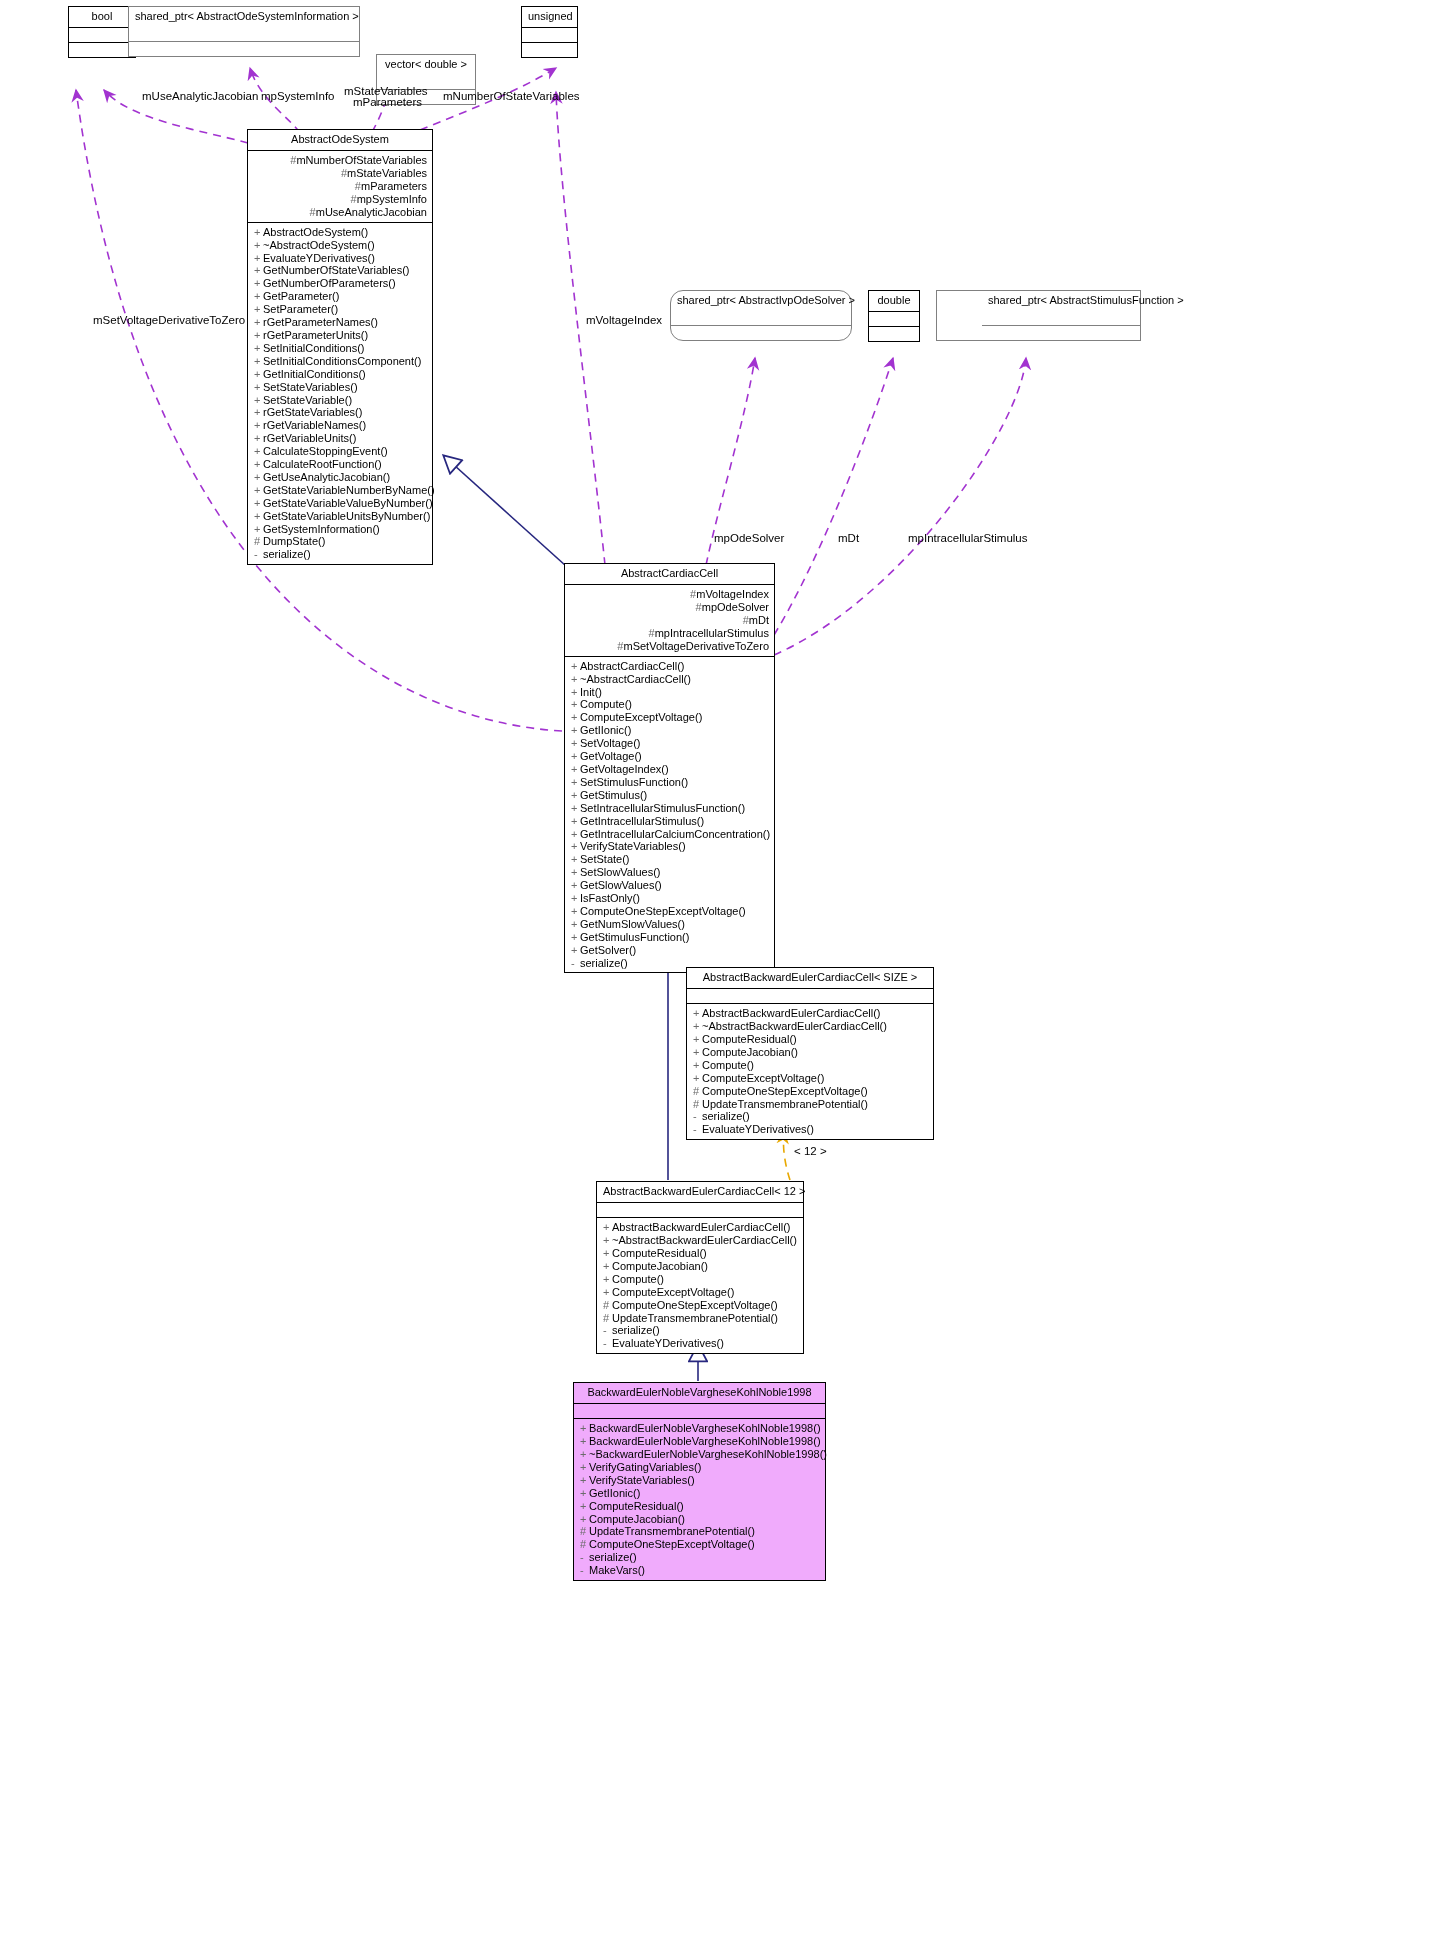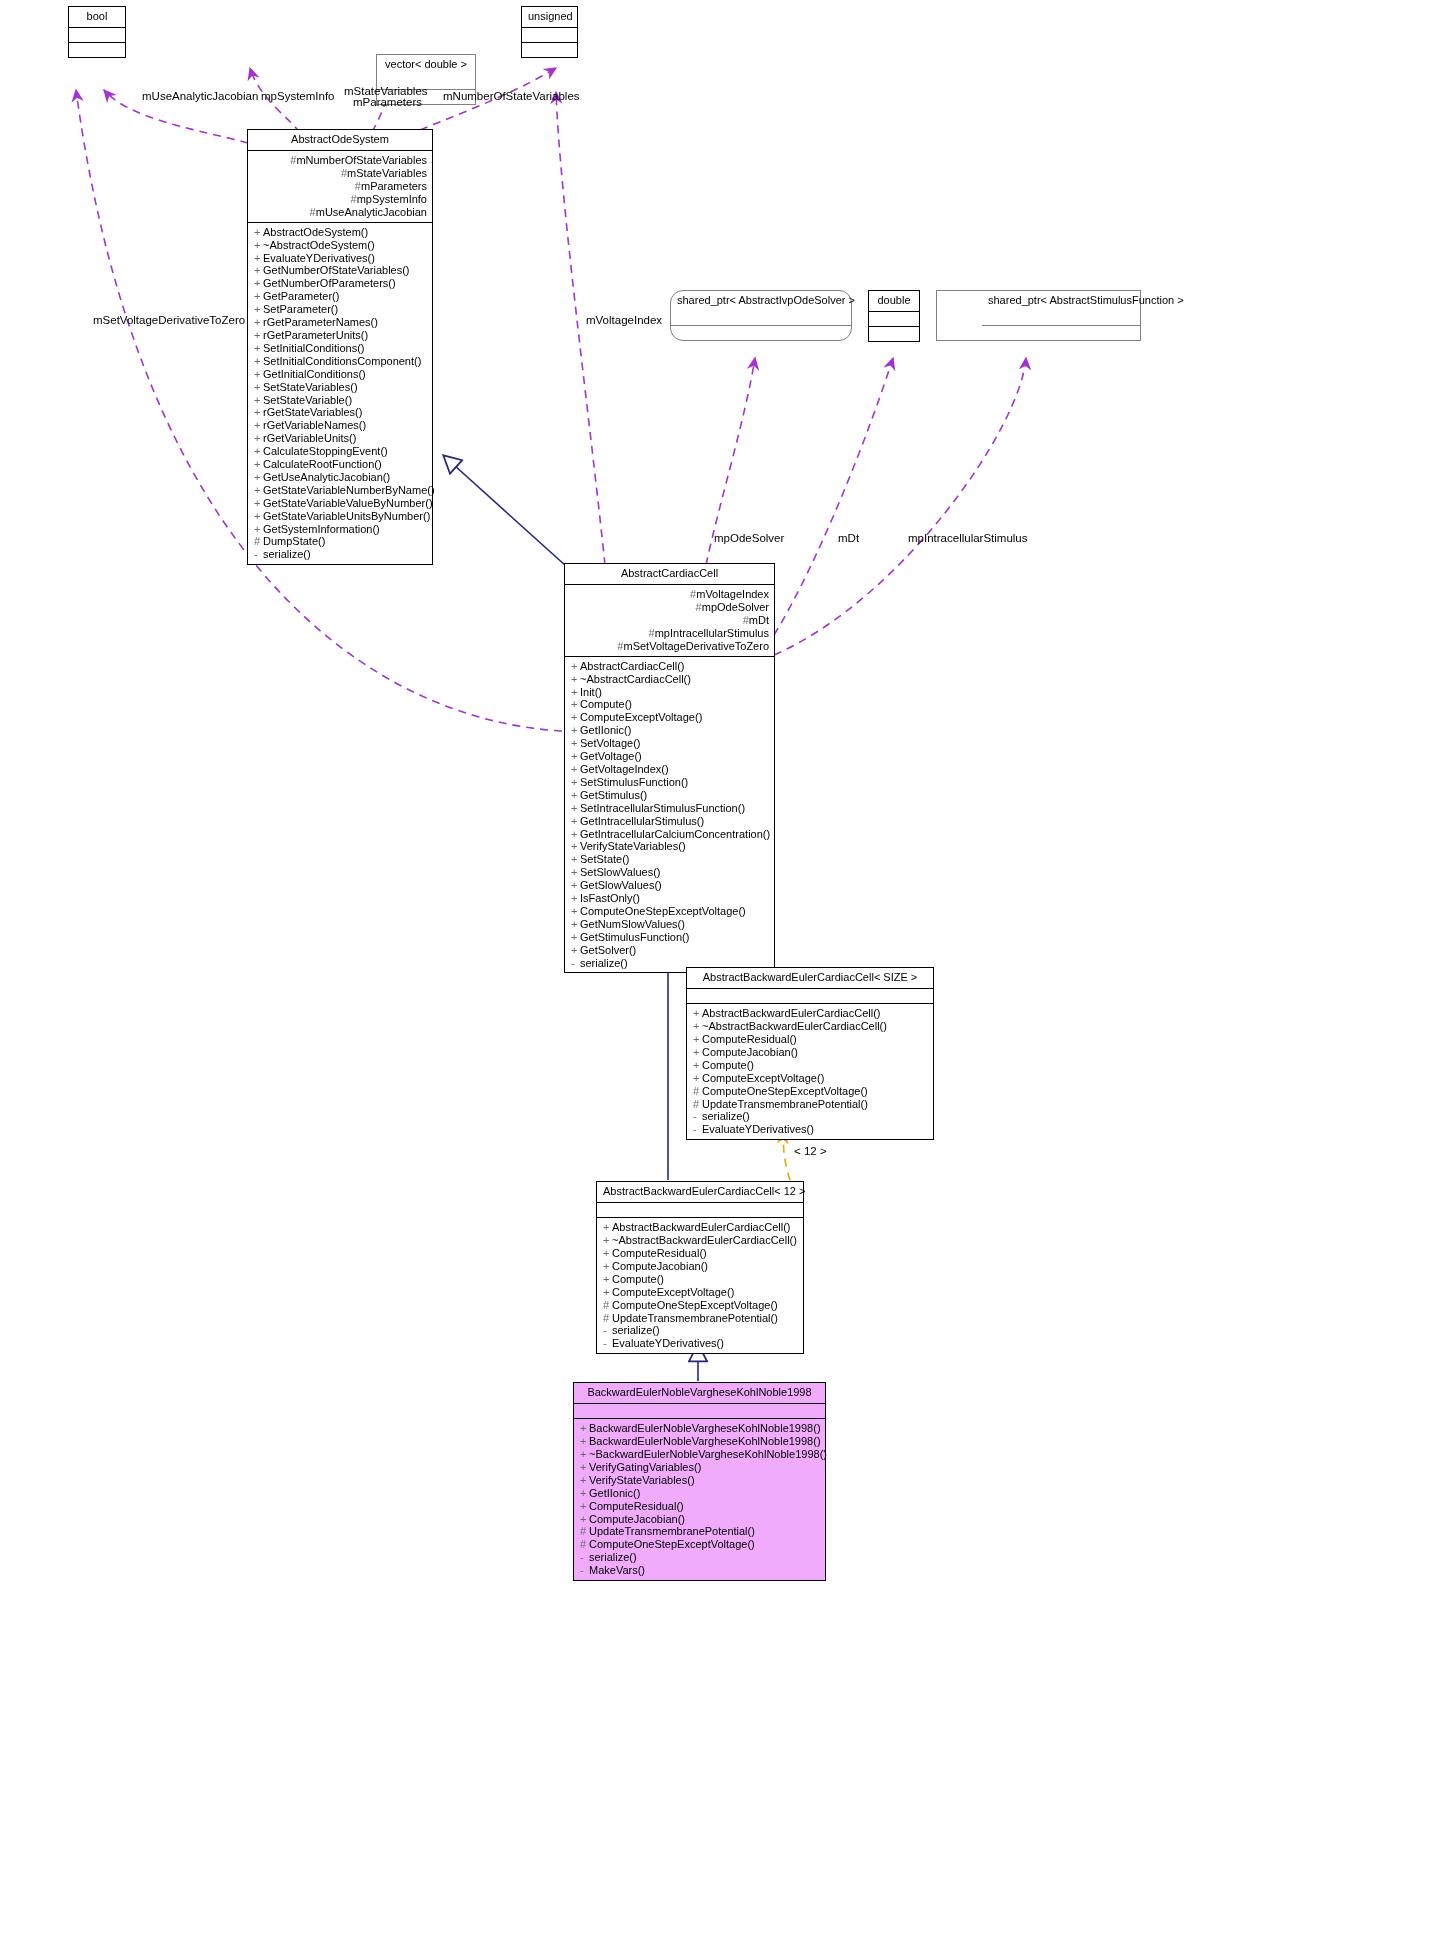--- a/index.html
+++ b/index.html
@@ -130,26 +130,31 @@
 
     <path d="M748,966 L748,938" fill="none" stroke="#27277f" stroke-width="1.6" marker-end="url(#arrow-inherit)"></path>
 
     <path d="M668,1180 L668,938" fill="none" stroke="#27277f" stroke-width="1.6" marker-end="url(#arrow-inherit)"></path>
 
     <path d="M790,1180 C786,1168 782,1150 784,1132" fill="none" stroke="#e8a800" stroke-width="1.6" stroke-dasharray="8,6" marker-end="url(#arrow-template)"></path>
 
     <path d="M698,1381 L698,1345" fill="none" stroke="#27277f" stroke-width="1.6" marker-end="url(#arrow-inherit)"></path>
   </svg>
 
-  <div class="node strong" style="left:68px; top:6px; width:58px;">
+  <div class="node strong" style="left:68px; top:6px; width:68px;">
     <div class="title">bool</div>
     <div class="section empty sep"></div>
     <div class="section empty"></div>
   </div>
 
+  <div class="node" style="left:128px; top:6px; width:232px;">
+    <div class="title">shared_ptr&lt; AbstractOdeSystemInformation &gt;</div>
+    <div class="section empty sep"></div>
+    <div class="section empty"></div>
+  </div>
 
   <div class="node" style="left:376px; top:6px; width:100px;margin-top:48px;">
     <div class="title">vector&lt; double &gt;</div>
     <div class="section empty sep"></div>
     <div class="section empty"></div>
   </div>
 
   <div class="node strong" style="left:521px; top:6px; width:57px;">
     <div class="title">unsigned</div>
     <div class="section empty sep"></div>

